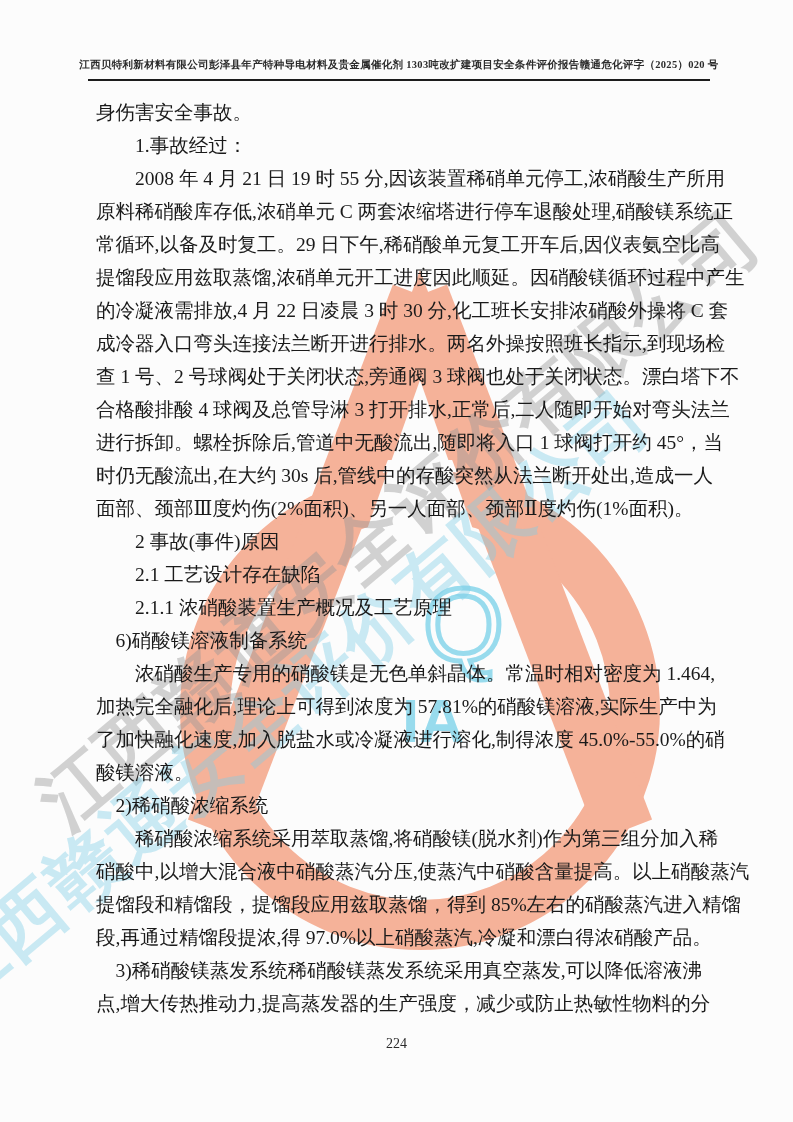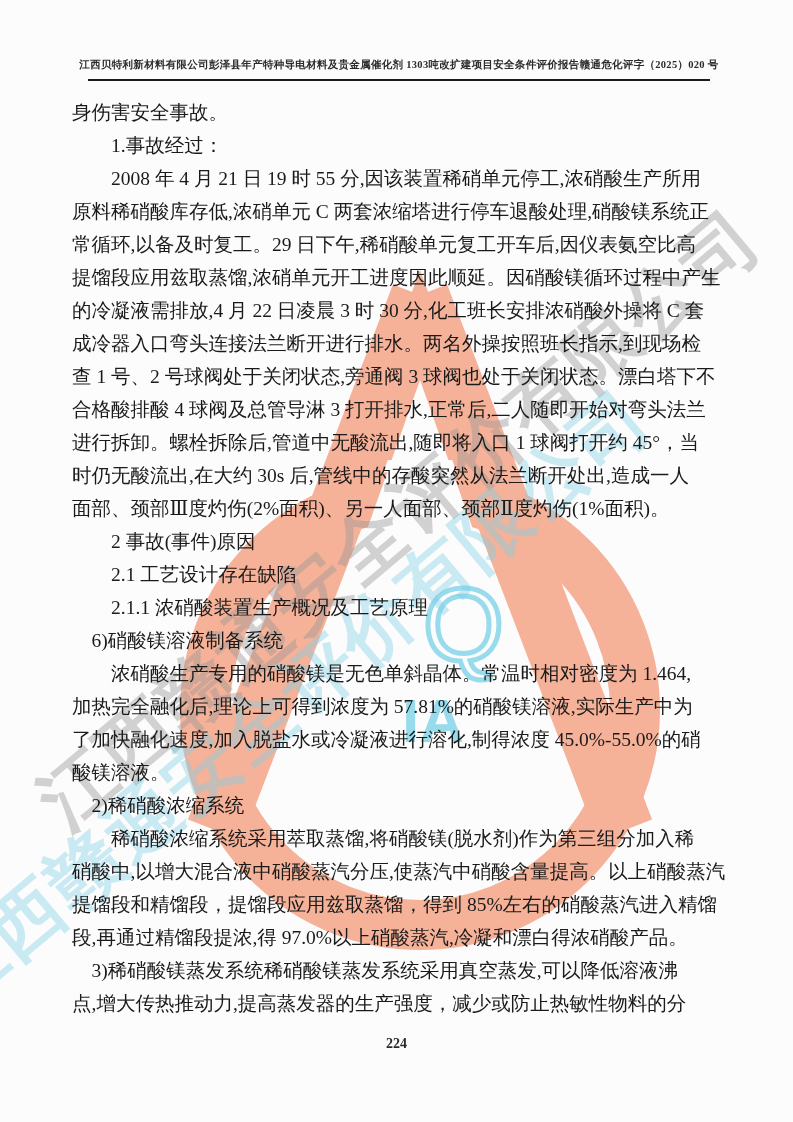--- a/index.html
+++ b/index.html
@@ -33,31 +33,31 @@
     font-size:74px;color:rgba(150,150,150,0.42);
     transform:rotate(-40deg);letter-spacing:2px;
   }
   .wm-diag.cyan{
     left:-170px;top:650px;width:920px;text-align:center;
     font-size:74px;color:rgba(125,205,230,0.40);
     transform:rotate(-40deg);letter-spacing:2px;
   }
   
   .body-text{
-    position:absolute;left:72px;top:96px;width:640px;z-index:1;
+    position:absolute;left:96px;top:96px;width:640px;z-index:1;
     font-size:19.5px;line-height:33px;color:#1a1a1a;
   }
   .line{white-space:pre;}
   .indent-0{padding-left:0;}
   .indent-1{padding-left:1em;}
   .indent-2{padding-left:2em;}
   
   .footer{
     position:absolute;left:0;top:1036px;width:100%;z-index:1;
-    text-align:center;font-size:14px;color:#2a2a2a;font-weight:bold;
+    text-align:center;font-size:14px;color:#2a2a2a;
   }
 </style>
 </head>
 <body>
 
 <div class="page">
 
   <div class="watermark">
     <svg class="wm-logo" width="560" height="700" viewBox="0 0 560 700">
 

